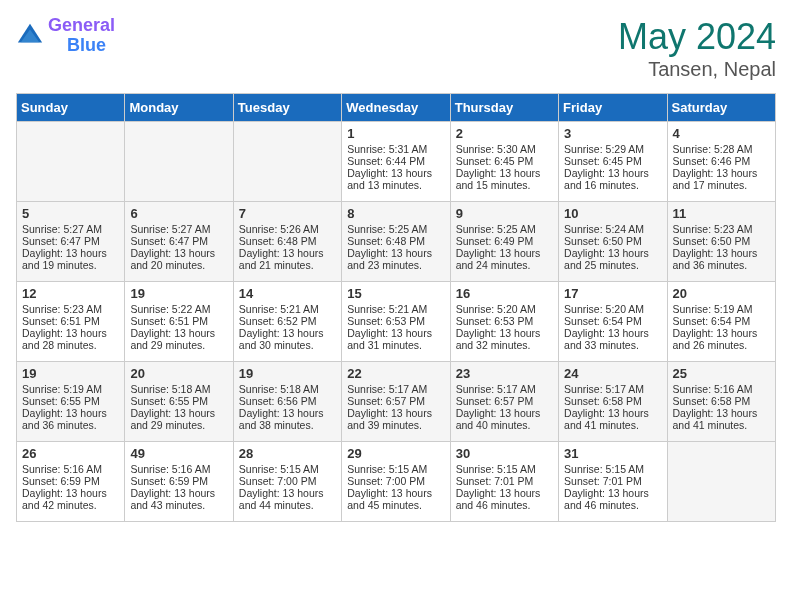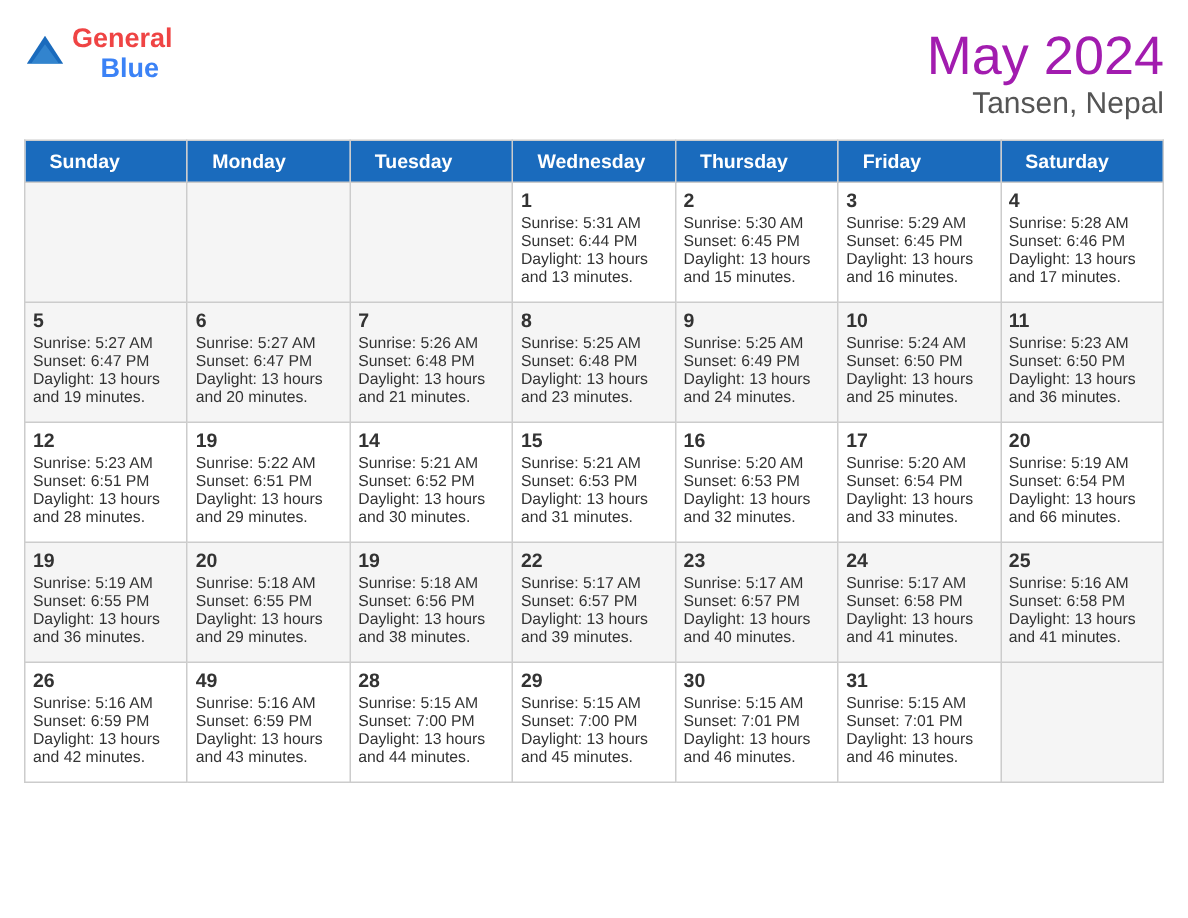--- a/index.html
+++ b/index.html
@@ -22,54 +22,54 @@
       gap: 4px;
     }
     .logo-text {
       display: flex;
       flex-direction: column;
       line-height: 1.1;
     }
     .logo-general {
       font-size: 18px;
       font-weight: bold;
-      color: #ef4444;
+      color: #8b5cf6;
     }
     .logo-blue {
       font-size: 18px;
       font-weight: bold;
       color: #3b82f6;
       margin-left: 19px;
     }
     .logo-icon {
       width: 28px;
       height: 28px;
     }
     .title-area {
       text-align: right;
     }
     .month-year {
       font-size: 36px;
-      color: #a21caf;
+      color: #0f766e;
       font-weight: normal;
       text-align: center;
     }
     .location {
       font-size: 20px;
       color: #555;
     }
     table {
       width: 100%;
       border-collapse: collapse;
       table-layout: fixed;
     }
     thead th {
       background: #1a6bbd;
       color: #fff;
-      padding: 6px 16px;
+      padding: 6px 4px;
       font-size: 13px;
       font-weight: bold;
       text-align: left;
       border: 1px solid #ccc;
     }
     tbody td {
       border: 1px solid #ccc;
       vertical-align: top;
       padding: 4px 5px;
       font-size: 10.5px;
@@ -253,21 +253,21 @@
           <div>Sunrise: 5:20 AM</div>
           <div>Sunset: 6:54 PM</div>
           <div>Daylight: 13 hours</div>
           <div>and 33 minutes.</div>
         </td>
         <td>
           <span class="day-num">20</span>
           <div>Sunrise: 5:19 AM</div>
           <div>Sunset: 6:54 PM</div>
           <div>Daylight: 13 hours</div>
-          <div>and 66 minutes.</div>
+          <div>and 26 minutes.</div>
         </td>
       </tr>
       <tr>
         <td>
           <span class="day-num">19</span>
           <div>Sunrise: 5:19 AM</div>
           <div>Sunset: 6:55 PM</div>
           <div>Daylight: 13 hours</div>
           <div>and 36 minutes.</div>
         </td>

